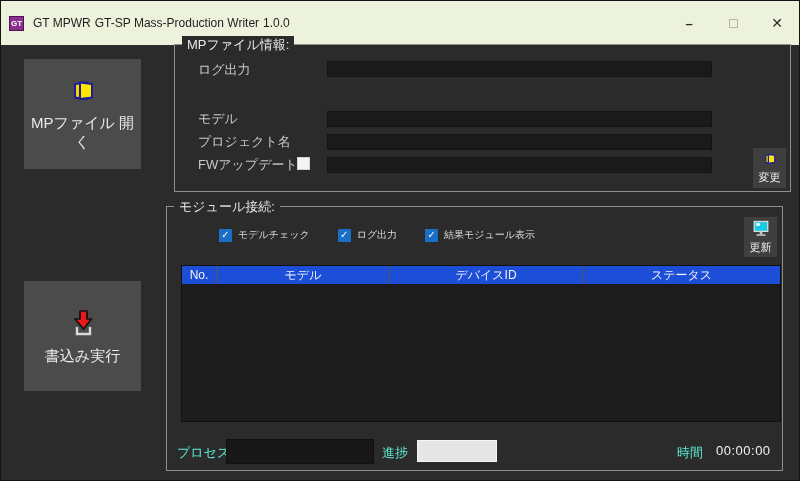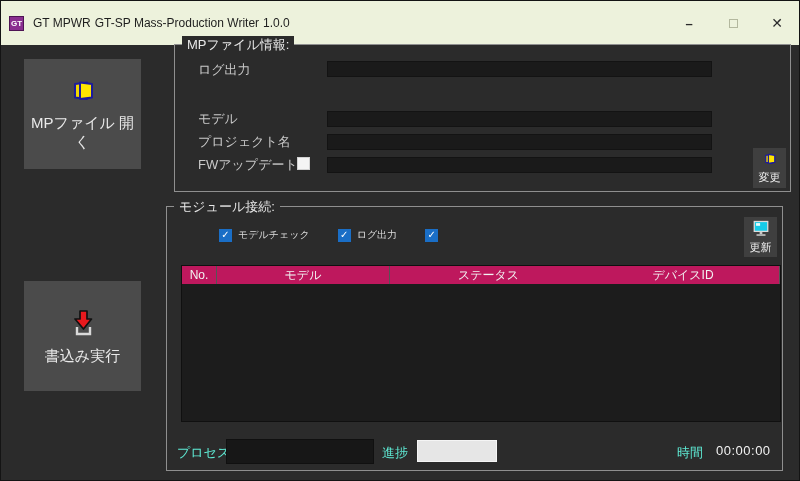--- a/index.html
+++ b/index.html
@@ -81,21 +81,21 @@
   }
   .cb-item { display:flex; align-items:center; gap:6px; margin-right:28px; cursor:pointer; }
   .cb-item .cb-label { color:#dedede; font-size:10px; white-space:nowrap; }
 
   
   .device-table {
     position:absolute; left:14px; top:58px; width:600px; height:157px;
     background:#1c1c1c; border:1px solid #101010;
     display:flex; flex-direction:column;
   }
-  .tbl-header { display:flex; height:18px; background:#be185d; }
+  .tbl-header { display:flex; height:18px; background:#1d4ed8; }
   .tbl-header .th {
     display:flex; align-items:center; justify-content:center;
     color:#f2f2f2; font-size:12px; border-right:1px solid #555;
     white-space:nowrap; overflow:hidden;
   }
   .th-no     { width:35px; }
   .th-model  { width:173px; }
   .th-device { width:193px; }
   .th-status { flex:1; border-right:none !important; }
   .tbl-body { flex:1; }
@@ -195,41 +195,42 @@
       <span class="cb-item">
         <span class="checkbox checked"></span>
         <span class="cb-label">モデルチェック</span>
       </span>
       <span class="cb-item">
         <span class="checkbox checked"></span>
         <span class="cb-label">ログ出力</span>
       </span>
       <span class="cb-item">
         <span class="checkbox checked"></span>
+        <span class="cb-label">結果モジュール表示</span>
       </span>
     </div>
 
     <button class="mini-btn" style="left:577px; top:10px; width:33px; height:40px;">
       <span>
         <svg width="18" height="17" viewBox="0 0 20 18">
           <rect x="2.5" y="1.2" width="15" height="11" fill="#16cbe8" stroke="#dcdcdc" stroke-width="1.4"></rect>
           <rect x="4.5" y="3" width="4.5" height="3" fill="#e6ffff"></rect>
           <rect x="8.5" y="12.6" width="3" height="2.6" fill="#c9c9c9"></rect>
           <rect x="5" y="15.4" width="10" height="1.7" fill="#c9c9c9"></rect>
         </svg>
       </span>
       <span>更新</span>
     </button>
 
     <div class="device-table">
       <div class="tbl-header">
         <div class="th th-no">No.</div>
         <div class="th th-model">モデル</div>
+        <div class="th th-device">デバイスID</div>
         <div class="th th-status">ステータス</div>
-        <div class="th th-device">デバイスID</div>
       </div>
       <div class="tbl-body"></div>
     </div>
 
     <span class="status-label" style="left:10px; top:237px;">プロセス</span>
     <div class="process-field"></div>
 
     <span class="status-label" style="left:215px; top:237px;">進捗</span>
     <div class="progress-bar">
       <div class="progress-fill" style="width: 0%;"></div>

